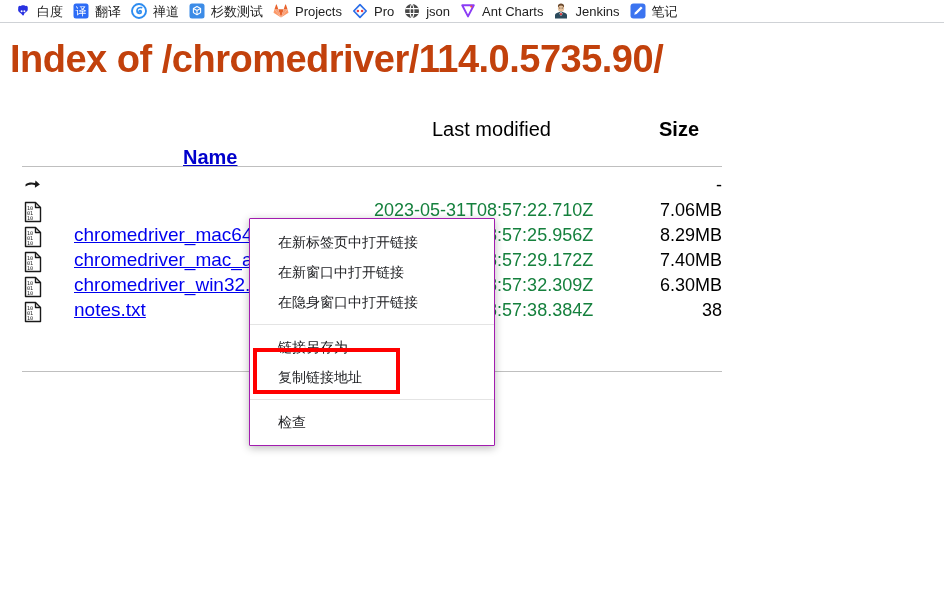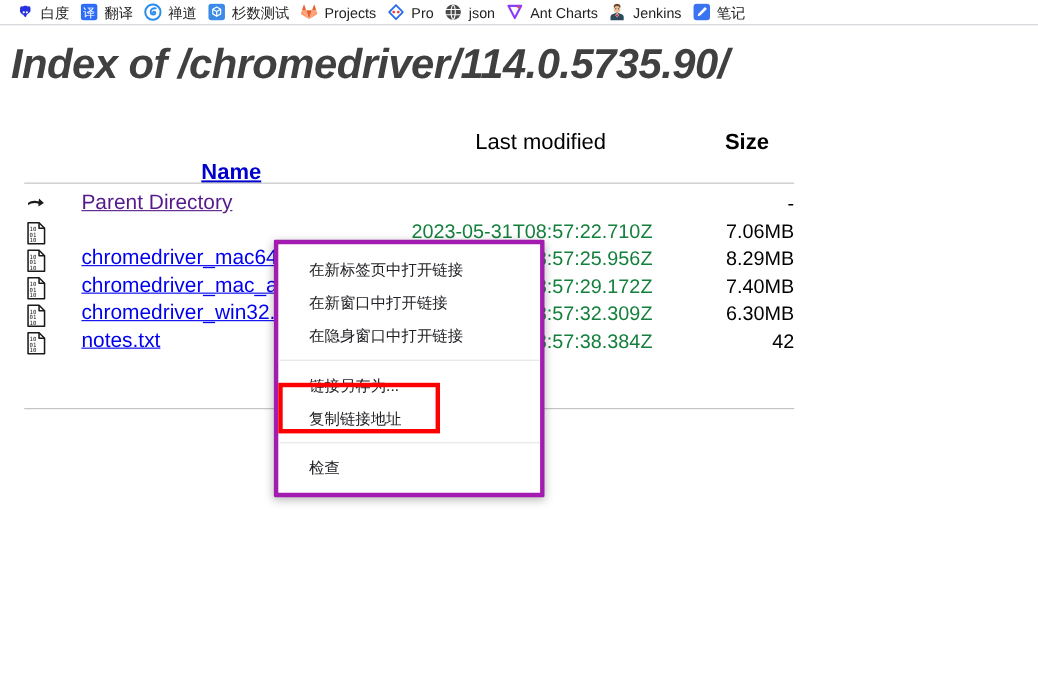--- a/index.html
+++ b/index.html
@@ -54,25 +54,24 @@
   }
   .bm-ico svg { display: block; }
 
   
   #page-title {
     position: absolute;
     left: 10px;
     top: 38px;
     font-size: 38px;
     font-weight: bold;
-    color: #404040;
+    color: #c2410c;
     letter-spacing: -0.5px;
     font-family: "Liberation Sans", "DejaVu Sans", sans-serif;
     white-space: nowrap;
-    font-style: italic;
   }
 
   #listing {
     position: absolute;
     left: 22px;
     top: 118px;
     width: 700px;
   }
 
   .hdr-row {
@@ -164,21 +163,21 @@
     white-space: nowrap;
   }
 
   
   #context-menu {
     position: absolute;
     left: 249px;
     top: 218px;
     width: 246px;
     background: #ffffff;
-    border: 4px solid #a21caf;
+    border: 1px solid #a21caf;
     box-shadow: 0 2px 9px rgba(0,0,0,0.28);
     padding: 8px 0 8px 0;
     box-sizing: border-box;
     z-index: 50;
     border-radius: 1px;
   }
   .cm-item {
     height: 30px;
     line-height: 30px;
     padding-left: 28px;
@@ -330,21 +329,20 @@
 </div>
 
 <hr class="rule" id="rule-top">
 <hr class="rule" id="rule-bottom">
 
 <div id="rows-container">
     <div class="file-row" style="top: 174px; left: 22px;">
       <span class="file-icon"><svg width="22" height="22" viewBox="0 0 22 22" xmlns="http://www.w3.org/2000/svg">
           <path d="M3.5 8.5c2.4-2.1 6.4-2.5 9.6-1.4l.4-2.6 4.4 4.1-5 3.2.1-2.6C10 8 6.2 8.6 3.5 10.6z" fill="#1a1a1a"></path>
         </svg></span>
-      <a class="file-name link-visited">Parent Directory</a>
       <span class="file-date"></span>
       <span class="file-size">-</span>
     </div>
     <div class="file-row" style="top: 199px; left: 22px;">
       <span class="file-icon"><svg width="22" height="22" viewBox="0 0 22 22" xmlns="http://www.w3.org/2000/svg">
           <path d="M3.5 1.5h10l5 5v14h-15z" fill="#ffffff" stroke="#1a1a1a" stroke-width="1.4" stroke-linejoin="round"></path>
           <path d="M13.5 1.5v5h5" fill="none" stroke="#1a1a1a" stroke-width="1.4" stroke-linejoin="round"></path>
           <text x="8" y="9" font-size="5.2" font-family="DejaVu Sans Mono, monospace" fill="#1a1a1a" text-anchor="middle">10</text>
           <text x="8" y="14" font-size="5.2" font-family="DejaVu Sans Mono, monospace" fill="#1a1a1a" text-anchor="middle">01</text>
           <text x="8" y="19" font-size="5.2" font-family="DejaVu Sans Mono, monospace" fill="#1a1a1a" text-anchor="middle">10</text>
@@ -391,21 +389,21 @@
     <div class="file-row" style="top: 299px; left: 22px;">
       <span class="file-icon"><svg width="22" height="22" viewBox="0 0 22 22" xmlns="http://www.w3.org/2000/svg">
           <path d="M3.5 1.5h10l5 5v14h-15z" fill="#ffffff" stroke="#1a1a1a" stroke-width="1.4" stroke-linejoin="round"></path>
           <path d="M13.5 1.5v5h5" fill="none" stroke="#1a1a1a" stroke-width="1.4" stroke-linejoin="round"></path>
           <text x="8" y="9" font-size="5.2" font-family="DejaVu Sans Mono, monospace" fill="#1a1a1a" text-anchor="middle">10</text>
           <text x="8" y="14" font-size="5.2" font-family="DejaVu Sans Mono, monospace" fill="#1a1a1a" text-anchor="middle">01</text>
           <text x="8" y="19" font-size="5.2" font-family="DejaVu Sans Mono, monospace" fill="#1a1a1a" text-anchor="middle">10</text>
         </svg></span>
       <a class="file-name link-unvisited">notes.txt</a>
       <span class="file-date">2023-05-31T08:57:38.384Z</span>
-      <span class="file-size">42</span>
+      <span class="file-size">38</span>
     </div>
   </div>
 
 <div id="context-menu">
     <div class="cm-item">在新标签页中打开链接</div>
     <div class="cm-item">在新窗口中打开链接</div>
     <div class="cm-item">在隐身窗口中打开链接</div>
     <div class="cm-sep"></div>
     <div class="cm-item">链接另存为...</div>
     <div class="cm-item">复制链接地址</div>

